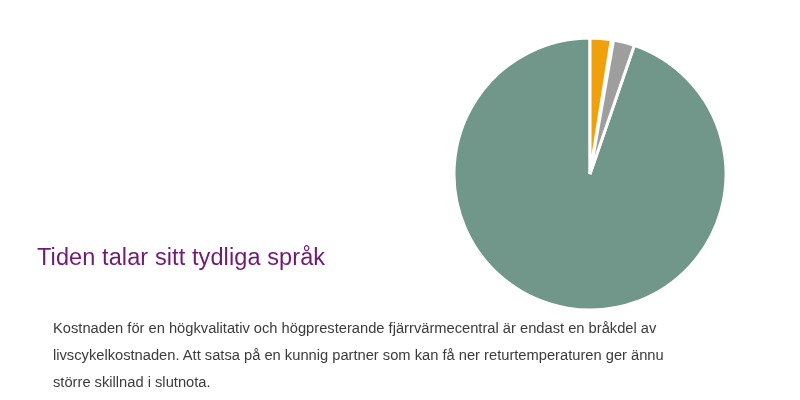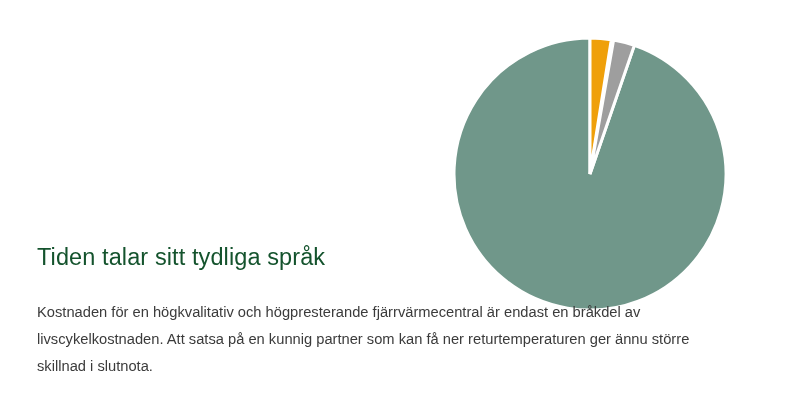--- a/index.html
+++ b/index.html
@@ -41,25 +41,25 @@
     top: 242px;
     width: 680px;
   }
   #headline {
     margin: 0;
     font-family: "Liberation Sans", sans-serif;
     font-size: 23.5px;
     font-weight: 400;
     line-height: 30px;
     letter-spacing: 0.1px;
-    color: #14532d;
+    color: #701a75;
     white-space: nowrap;
   }
   #body-paragraph {
-    margin: 0;
+    margin: 16px;
     padding-top: 27px;
     font-family: "Liberation Sans", sans-serif;
     font-size: 14.7px;
     font-weight: 400;
     line-height: 27px;
     color: #3b3b3b;
     max-width: 665px;
   }
 </style>
 </head>

